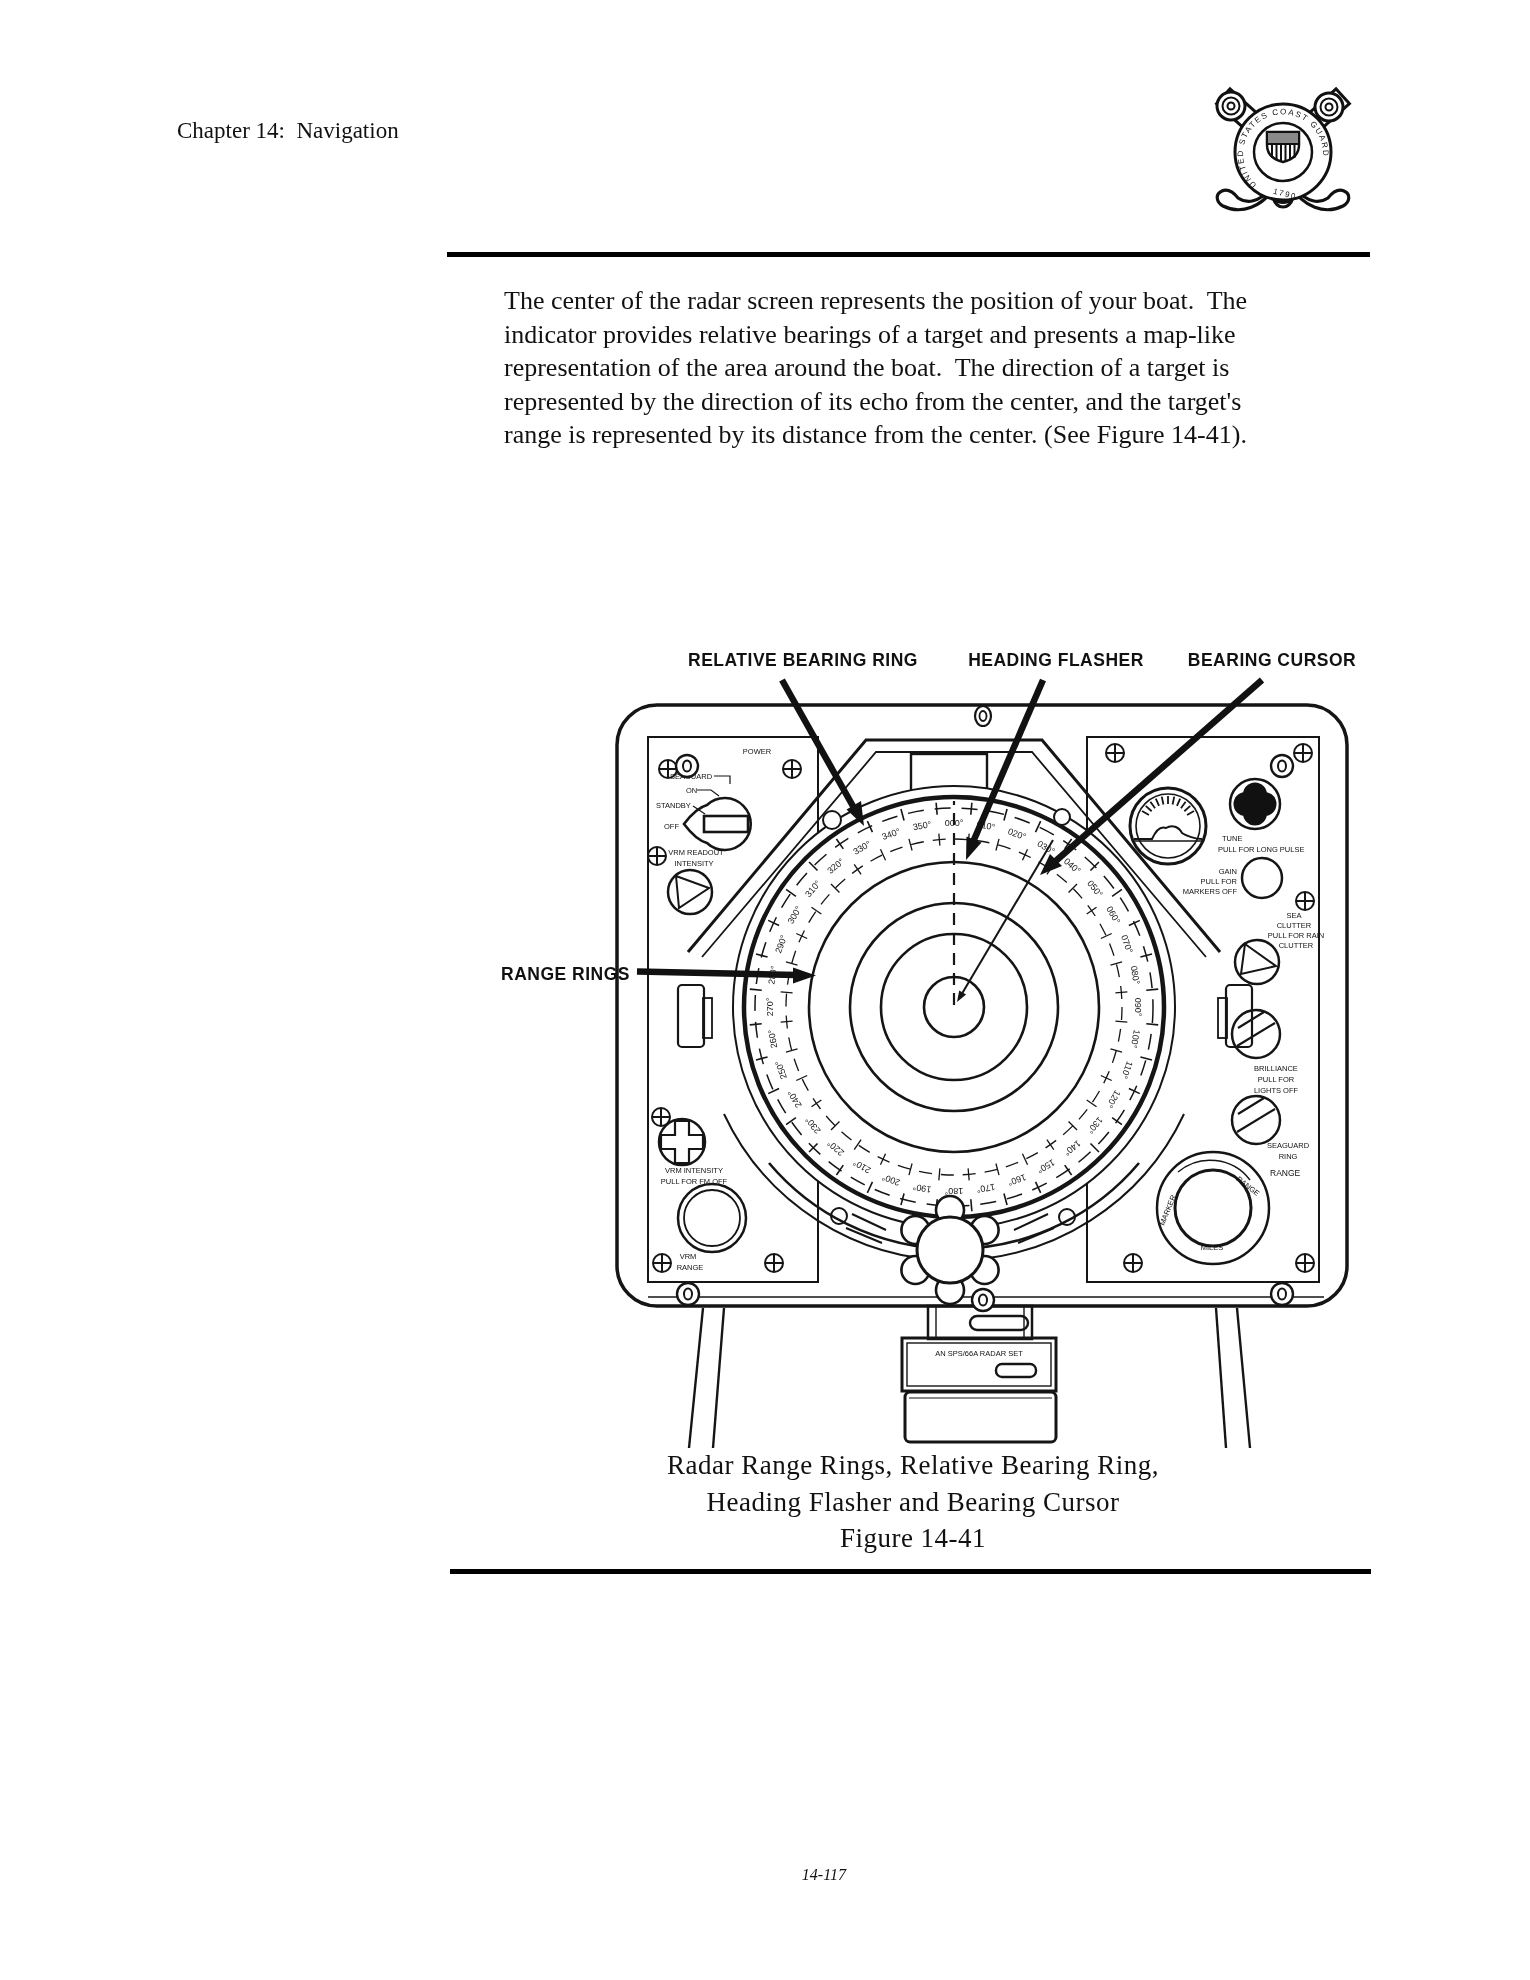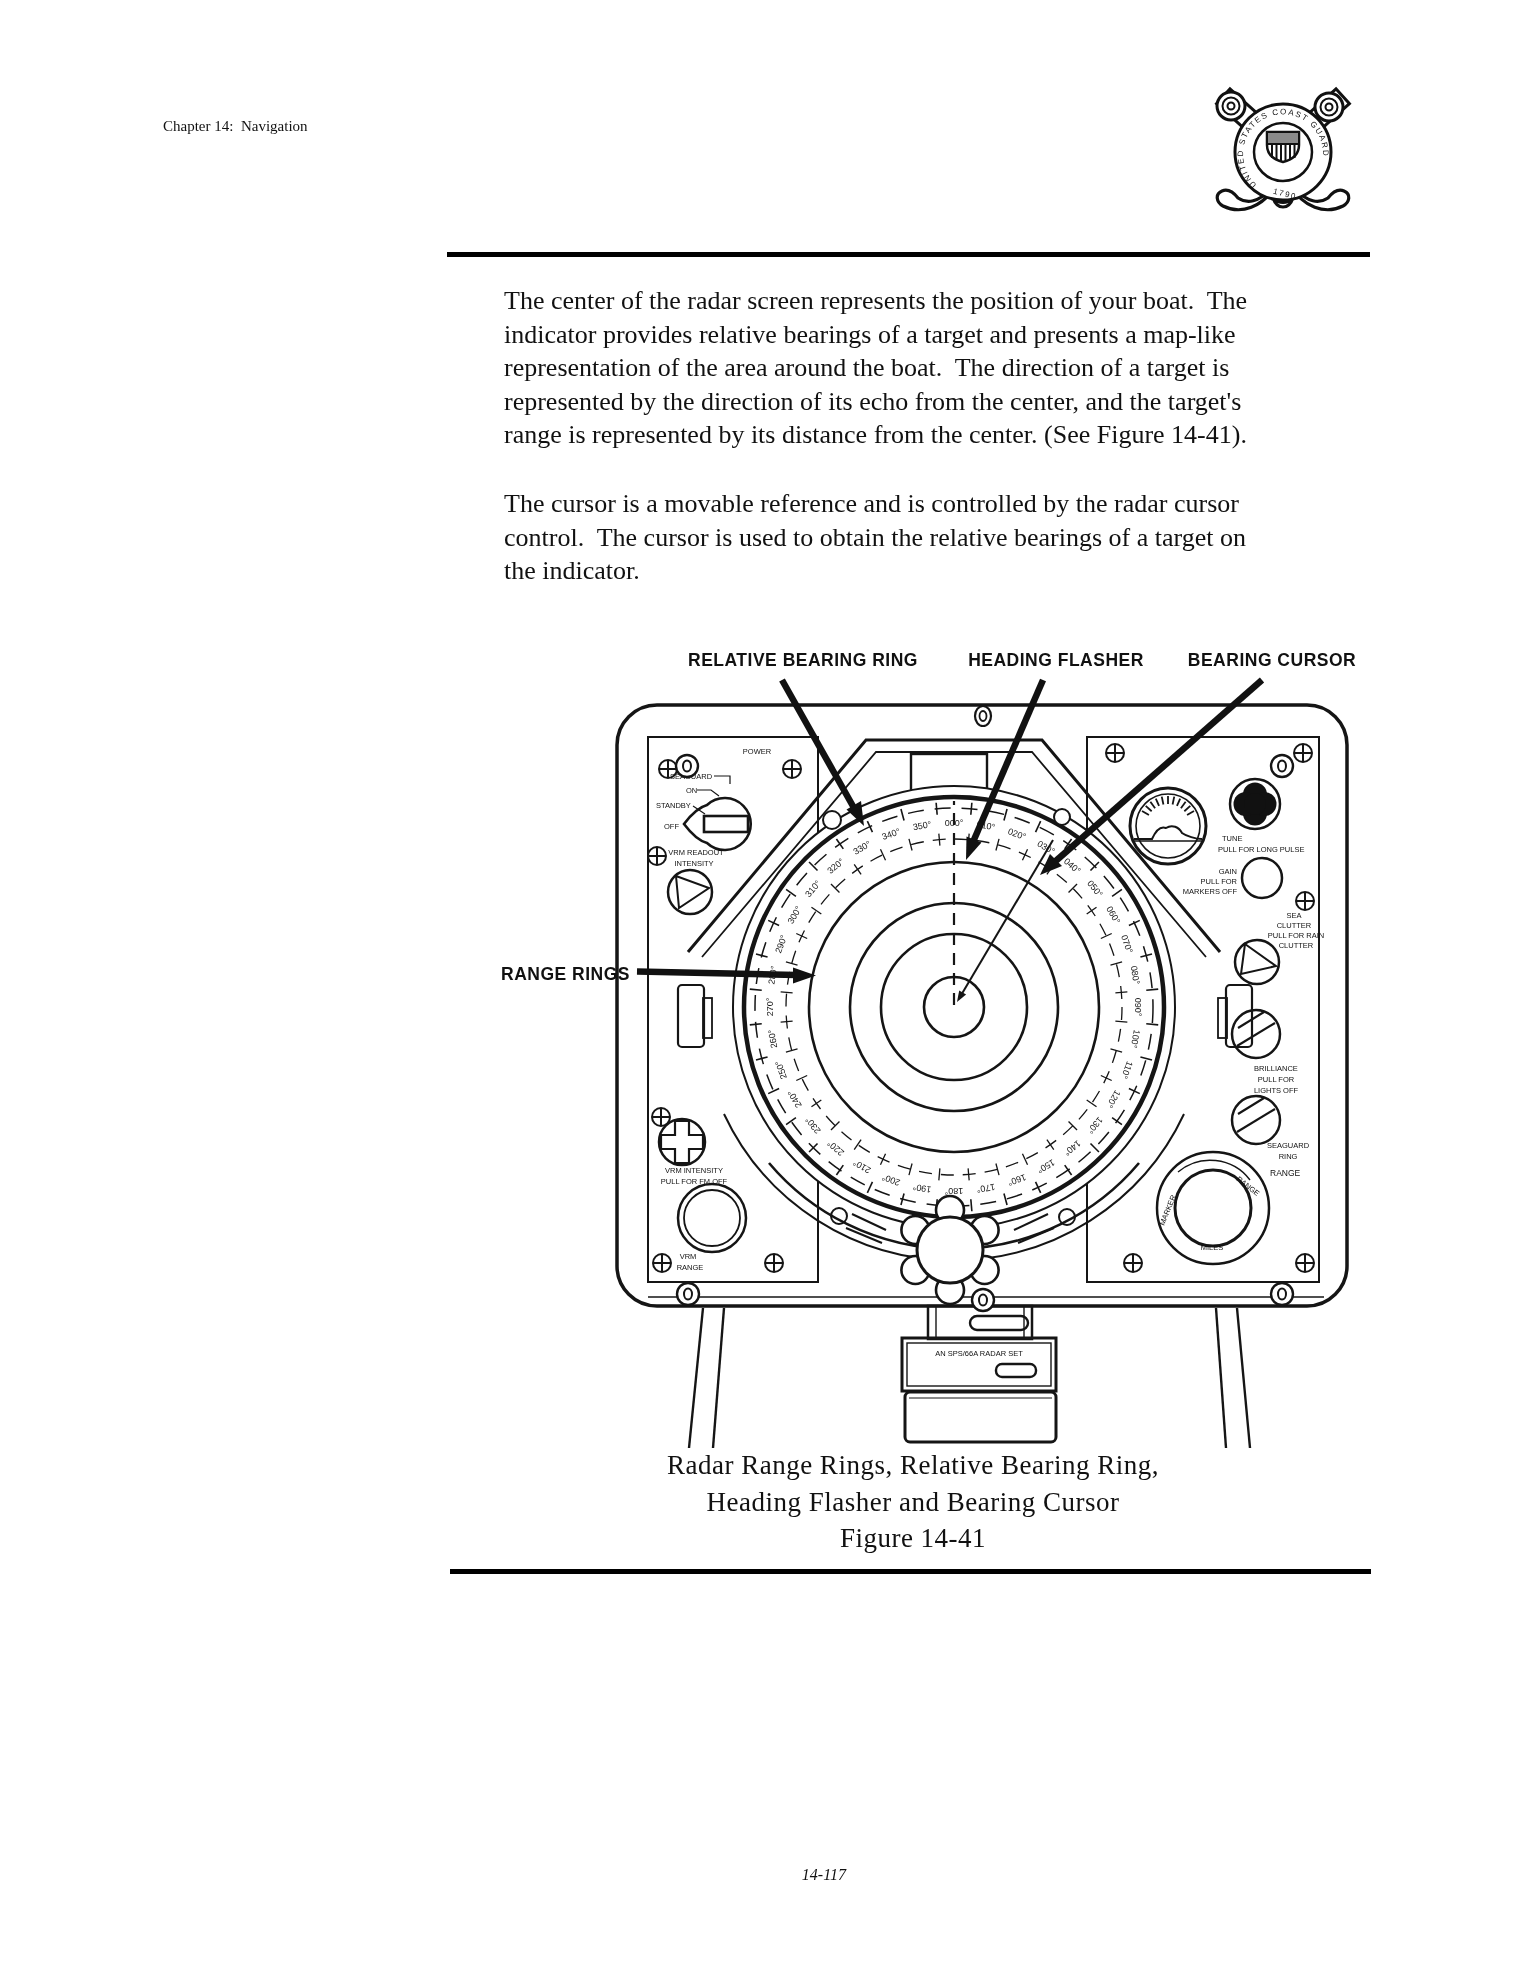--- a/index.html
+++ b/index.html
@@ -1,18 +1,18 @@
 <!DOCTYPE html>
 <html><head>
 <meta charset="utf-8">
 <style>
   html,body{margin:0;padding:0;background:#e8e8e8;}
   .page{position:relative;width:1530px;height:1980px;background:#ffffff;color:#111;
         font-family:"Liberation Serif",serif;overflow:hidden;}
-  .hdr{position:absolute;left:163px;top:118px;font-size:15px;white-space:pre;}
+  .hdr{position:absolute;left:177px;top:118px;font-size:23px;white-space:pre;}
   .rule{position:absolute;background:#000;}
   .rule-top{left:447px;top:252px;width:923px;height:5px;}
   .rule-bottom{left:450px;top:1569px;width:921px;height:5px;}
   .para{position:absolute;left:460px;width:880px;font-size:26px;line-height:33.5px;white-space:pre;margin-left:44px;}
   .p1{top:284px;}
   .p2{top:487px;}
   .caption{position:absolute;left:460px;top:1447px;width:906px;text-align:center;
            font-size:27px;line-height:36.5px;letter-spacing:.5px;white-space:pre;}
   .pageno{position:absolute;left:646px;top:1866px;width:200px;text-align:right;font-size:16px;font-style:italic;}
   svg.fig{position:absolute;left:0;top:0;width:1530px;height:1980px;}
@@ -84,23 +84,20 @@
     <text class="sealtxt mid" x="2" y="46" transform="rotate(14 0 44)">1790</text>
   </svg>
 
   <div class="rule rule-top"></div>
 
   <div class="para p1">The center of the radar screen represents the position of your boat.  The
 indicator provides relative bearings of a target and presents a map-like
 representation of the area around the boat.  The direction of a target is
 represented by the direction of its echo from the center, and the target's
 range is represented by its distance from the center. (See Figure 14-41).</div>
-  <div class="para p2">The cursor is a movable reference and is controlled by the radar cursor
-control.  The cursor is used to obtain the relative bearings of a target on
-the indicator.</div>
 
   <svg class="fig" viewBox="0 0 1530 1980">
 
     <g>
       <rect class="ln" x="617" y="705" width="730" height="601" rx="40" stroke-width="3.5"></rect>
       <line class="ln" x1="648" y1="1297" x2="1324" y2="1297" stroke-width="1.6"></line>
 
       <g stroke-width="2.4">
         <line class="ln" x1="703" y1="1308" x2="689" y2="1448"></line>
         <line class="ln" x1="724" y1="1308" x2="713" y2="1448"></line>

